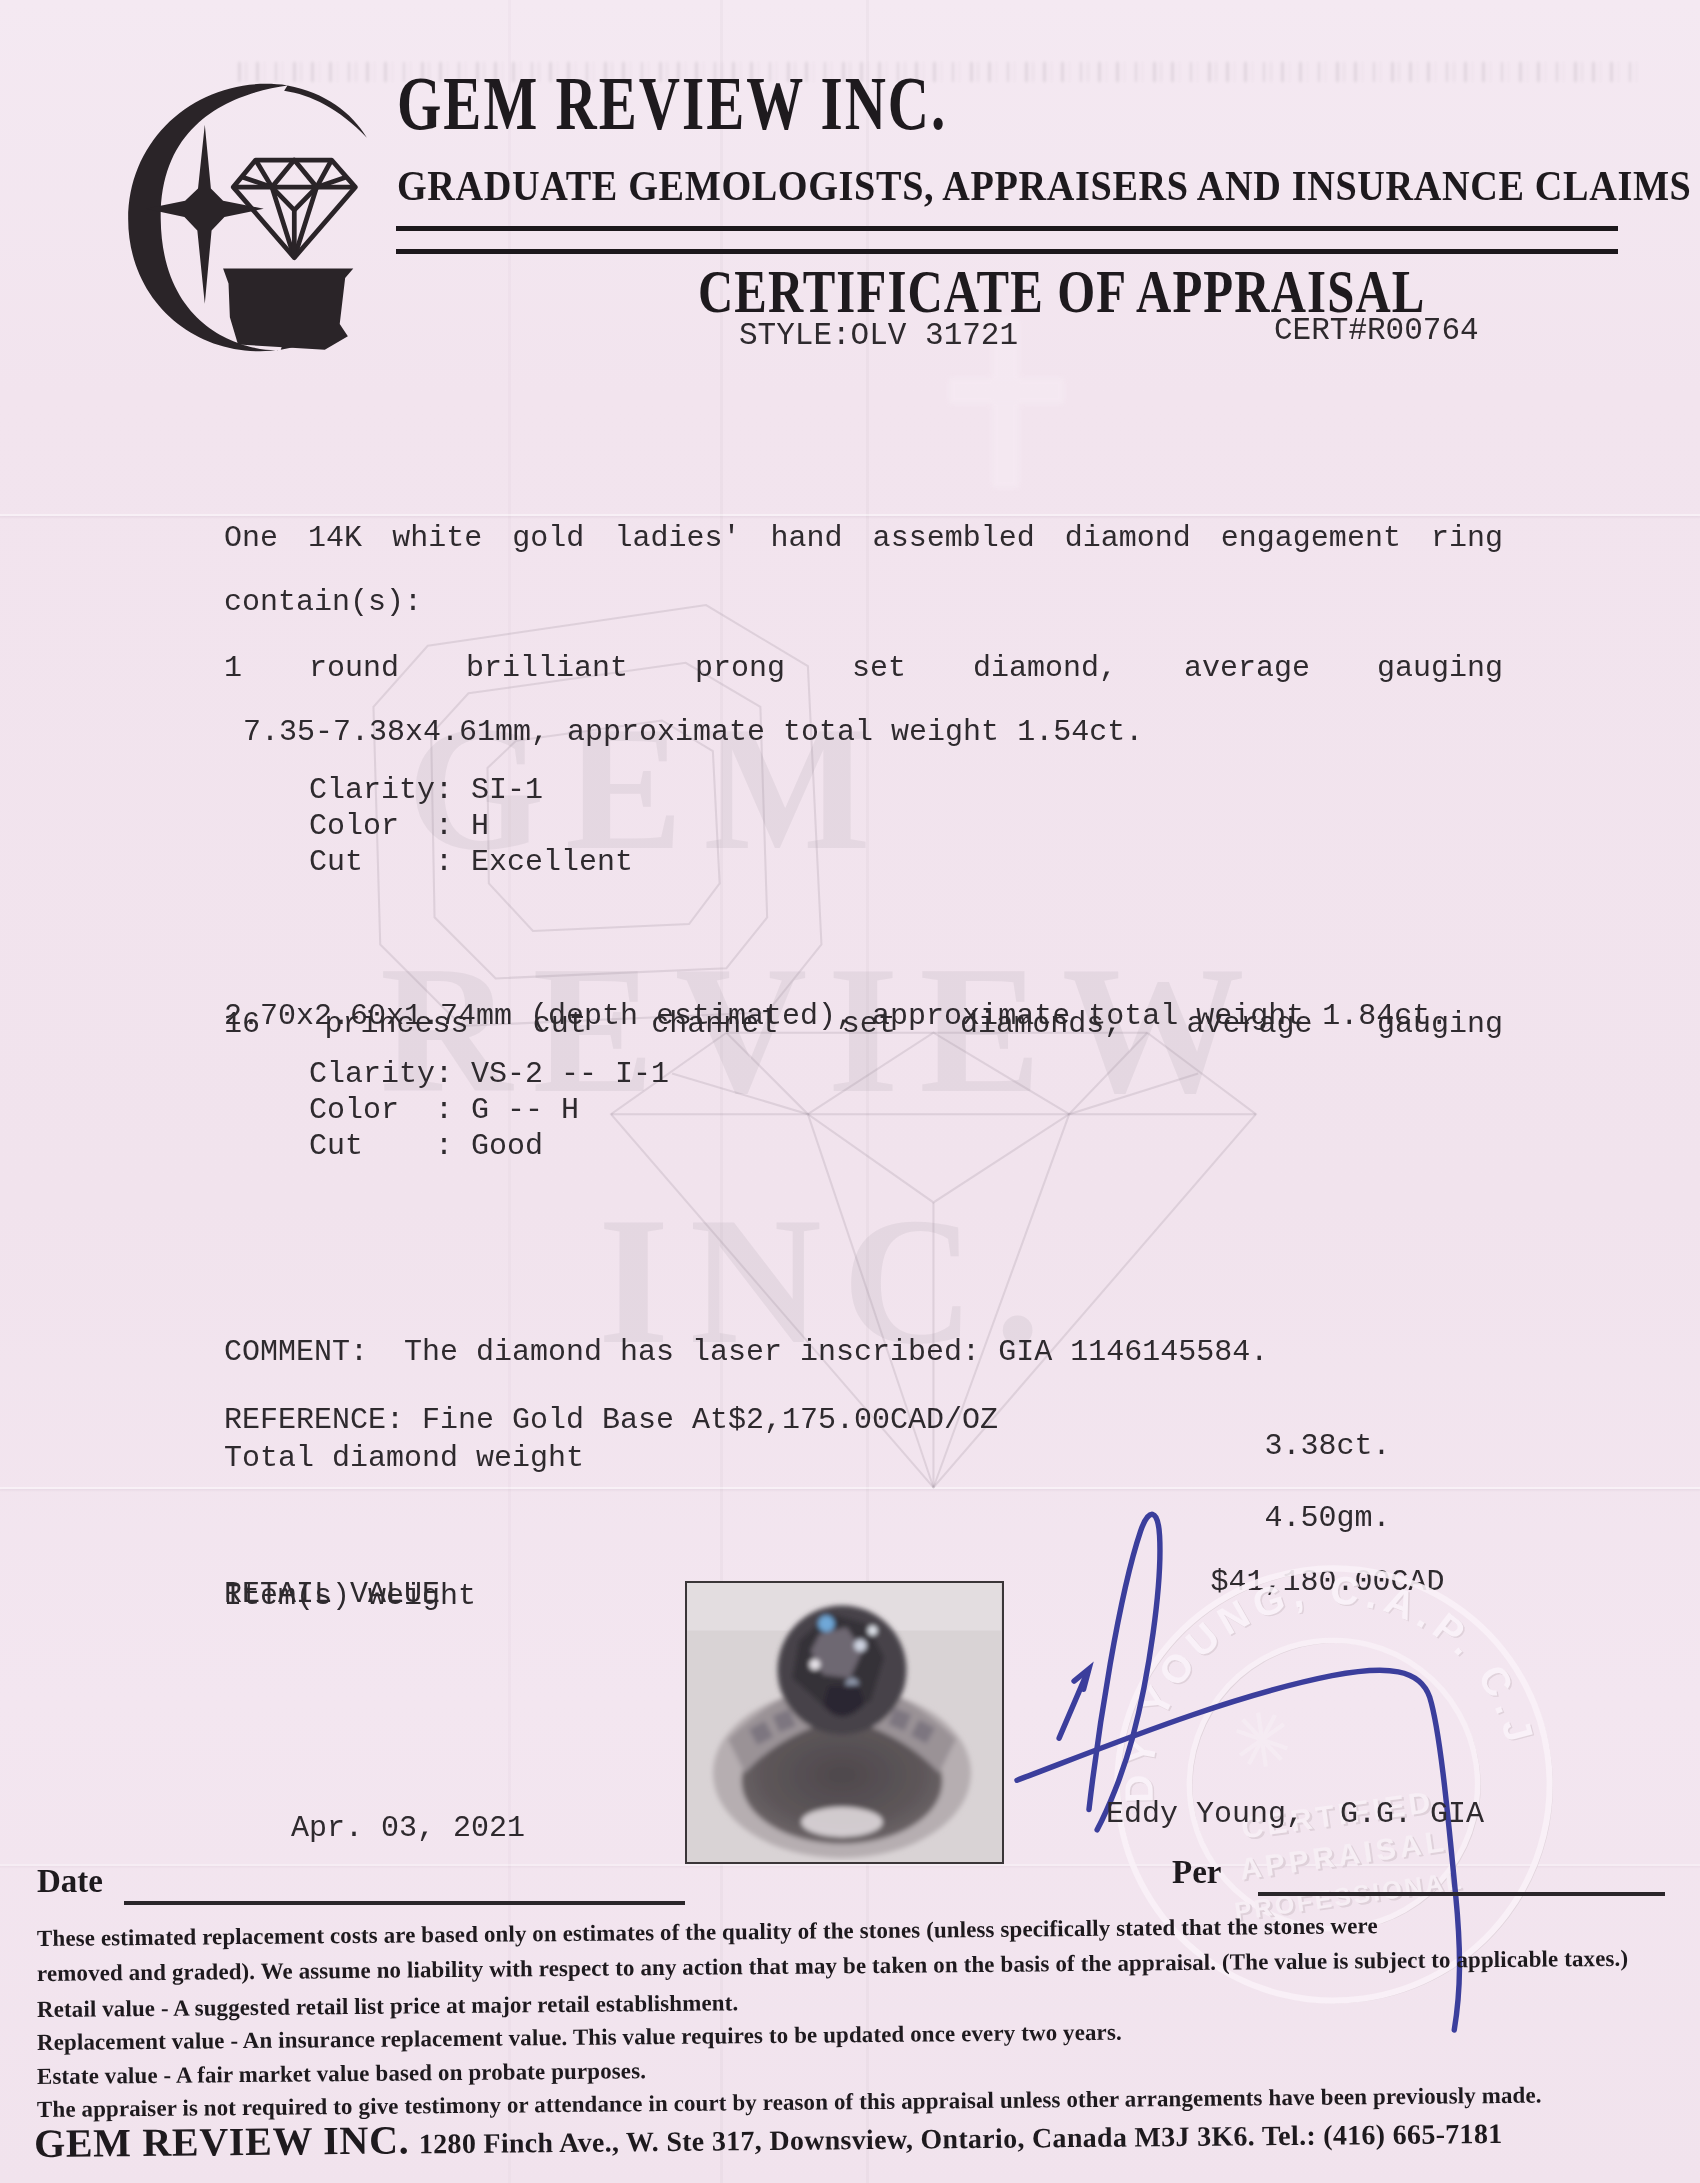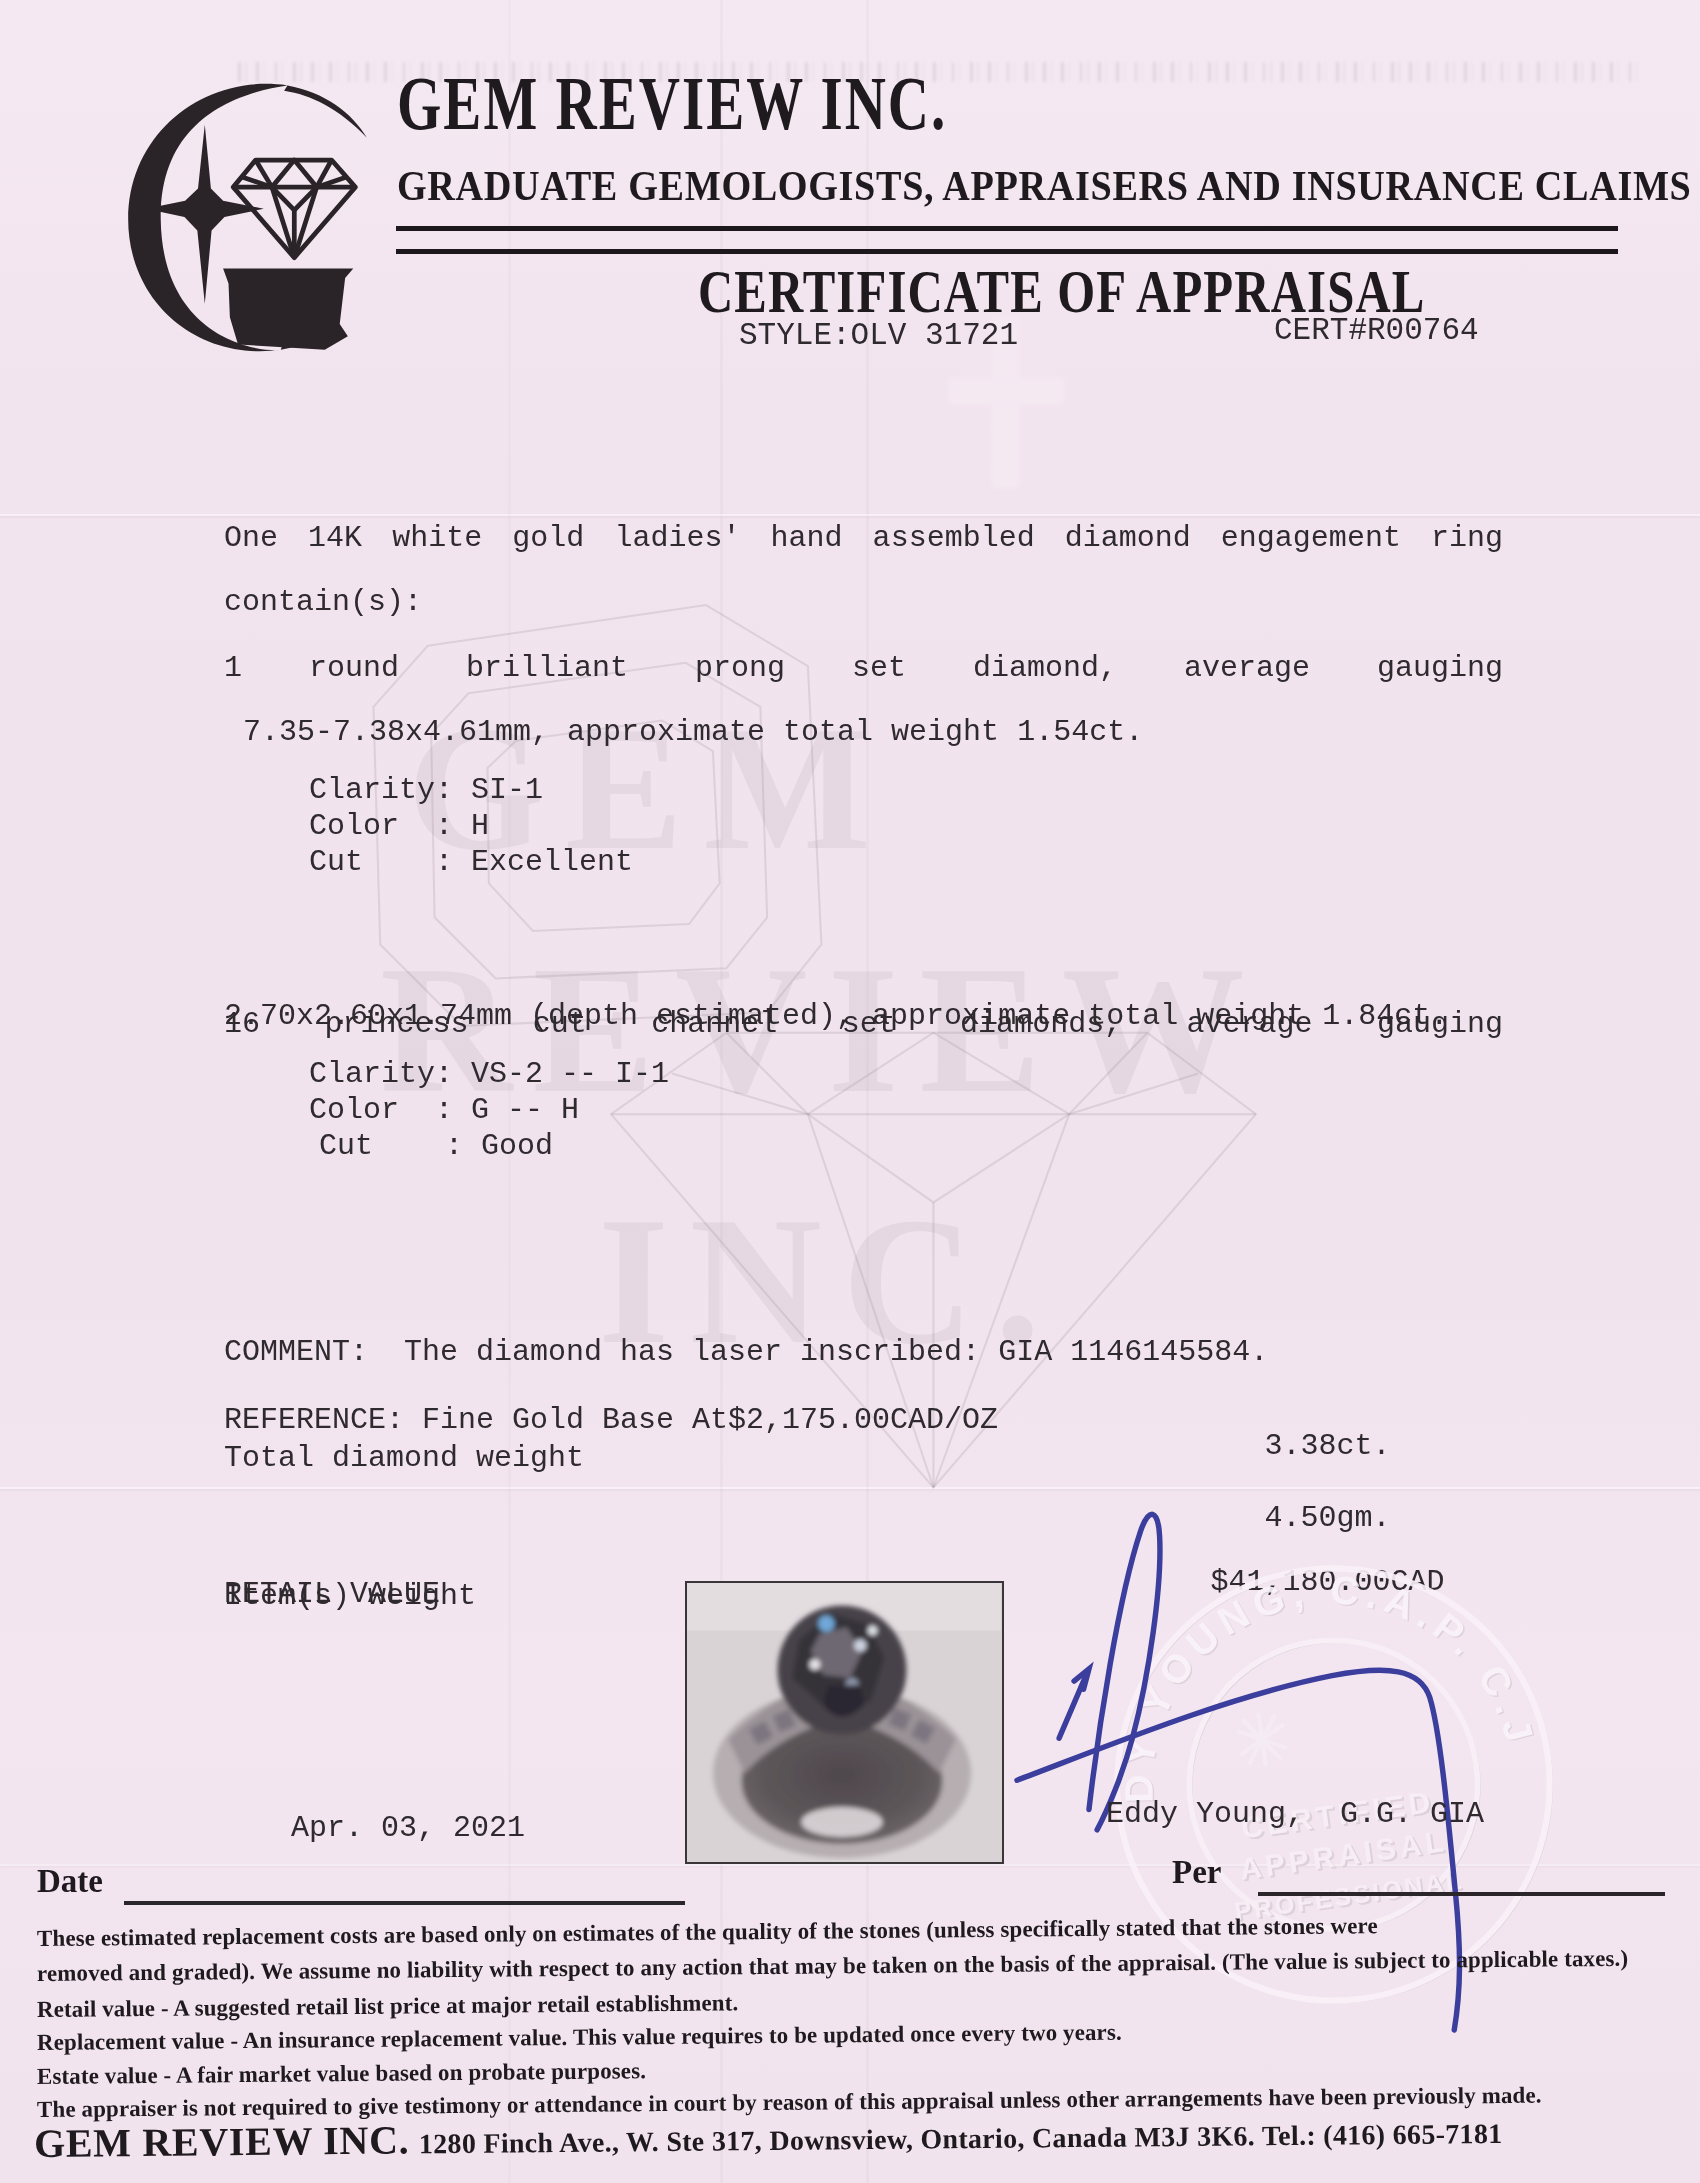--- a/index.html
+++ b/index.html
@@ -136,21 +136,21 @@
   <div class="abs mono-just" style="left:224px;top:652px;width:1279px;">1 round brilliant prong set diamond, average gauging</div>
   <div class="abs mono" style="left:224px;top:716px;margin-left:19px;">7.35-7.38x4.61mm, approximate total weight 1.54ct.</div>
   <div class="abs mono" style="left:309px;top:774px;">Clarity: SI-1</div>
   <div class="abs mono" style="left:309px;top:810px;">Color  : H</div>
   <div class="abs mono" style="left:309px;top:846px;">Cut    : Excellent</div>
 
   <div class="abs mono-just" style="left:224px;top:992px;width:1279px;margin-top:16px;">16 princess cut channel set diamonds, average gauging</div>
   <div class="abs mono" style="left:224px;top:1000px;">2.70x2.60x1.74mm (depth estimated), approximate total weight 1.84ct.</div>
   <div class="abs mono" style="left:309px;top:1058px;">Clarity: VS-2 -- I-1</div>
   <div class="abs mono" style="left:309px;top:1094px;">Color  : G -- H</div>
-  <div class="abs mono" style="left:309px;top:1130px;margin-left:10px;">Cut    : Good</div>
+  <div class="abs mono" style="left:309px;top:1130px;">Cut    : Good</div>
 
   <div class="abs mono" style="left:224px;top:1336px;">COMMENT:  The diamond has laser inscribed: GIA 1146145584.</div>
   <div class="abs mono" style="left:224px;top:1404px;">REFERENCE: Fine Gold Base At$2,175.00CAD/OZ</div>
 
   <div class="abs mono" style="left:224px;top:1442px;">Total diamond weight</div>
   <div class="abs mono value-right" style="left:1151px;top:1430px;">3.38ct.</div>
 
   <div class="abs mono" style="left:224px;top:1580px;">Item(s) weight</div>
   <div class="abs mono value-right" style="left:1151px;top:1502px;">4.50gm.</div>
 

